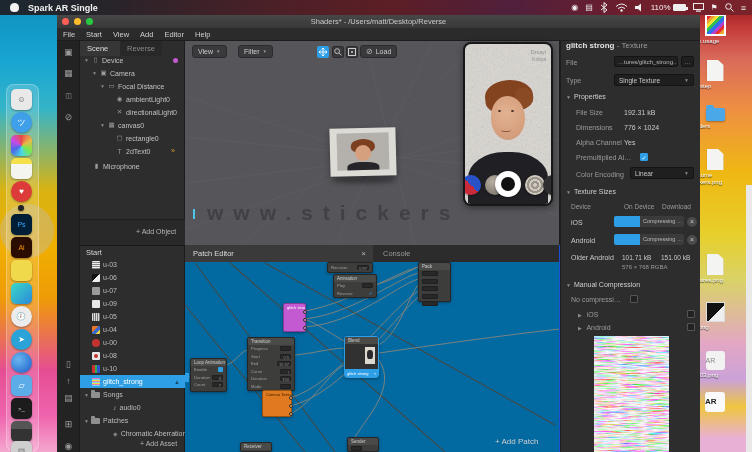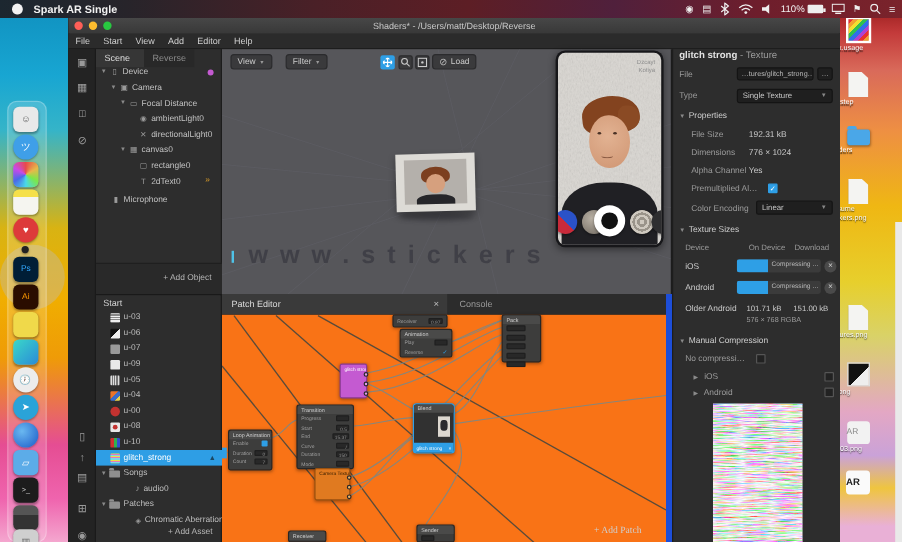--- a/index.html
+++ b/index.html
@@ -100,28 +100,28 @@
   .sim-face { position:absolute; left:26px; top:52px; width:34px; height:44px; background:radial-gradient(circle at 45% 40%, #e2b292, #cf9572); border-radius:48% 52% 50% 50%; }
   .sim-hair { position:absolute; left:20px; top:36px; width:48px; height:32px; background:#83431f; border-radius:55% 60% 45% 40%; transform:rotate(-6deg); }
   .sim-hair2 { position:absolute; left:50px; top:44px; width:18px; height:20px; background:#8a4a24; border-radius:40% 60% 60% 40%; }
   .sim-eye { position:absolute; width:3px; height:2px; background:#4a3226; border-radius:50%; }
   .sim-mouth { position:absolute; left:36px; top:84px; width:10px; height:4px; border-bottom:1.5px solid #8a5a42; border-radius:50%; }
   .sim-ovl { position:absolute; right:5px; top:5px; text-align:right; font-size:5px; color:#8f8f8f; line-height:7px; }
   .carousel { position:absolute; left:0; right:0; bottom:5px; height:28px; }
   .car-c { position:absolute; border-radius:50%; box-shadow:0 1px 2px rgba(0,0,0,.4); }
 
   
-  #patch { left:185px; top:245px; width:375px; height:207px; background:#f97316; overflow:hidden; border-right:5px solid #1d4ed8; }
+  #patch { left:185px; top:245px; width:375px; height:207px; background:#0369a1; overflow:hidden; border-right:1px solid #1d4ed8; }
   #patch-tabs { position:absolute; left:0; top:0; width:375px; height:17px; background:#242424; border-bottom:1px solid #1b1b1b; }
   .pnode { position:absolute; background:#3d3d3c; border:1px solid #262626; border-radius:2px; color:#b8b8b8; box-shadow:0 1px 3px rgba(0,0,0,.35); }
   .pn-hd { background:#4a4a49; height:7px; font-size:4.5px; line-height:7px; padding:0 3px; white-space:nowrap; overflow:hidden; border-radius:2px 2px 0 0; color:#cfcfcf; }
   .pn-row { display:flex; justify-content:space-between; align-items:center; height:7.5px; padding:0 3px; font-size:4.2px; color:#9f9f9f; white-space:nowrap; overflow:hidden; }
   .pn-chip { background:#282828; border:1px solid #1f1f1f; min-width:11px; height:5px; border-radius:1px; font-size:4px; color:#8f8f8f; text-align:right; line-height:5px; padding:0 1px; }
   .port { position:absolute; width:4px; height:4px; border-radius:50%; background:#8f8f8f; border:1px solid #2a2a2a; }
-  #add-patch { left:495px; top:437px; font-size:8px; color:#cfcfcf;font-family:Liberation Serif, serif; }
+  #add-patch { left:495px; top:437px; font-size:8px; color:#cfcfcf; }
 
   
   #inspector { left:560px; top:41px; width:140px; height:411px; background:#2d2d2d; border-left:1px solid #1d1d1d; overflow:hidden; }
   .ir { position:absolute; font-size:7px; color:#9b9b9b; white-space:nowrap; }
   .iv { color:#cacaca; }
   .sec { color:#cfcfcf; font-size:7px; }
   .sec .sc { font-size:5px; color:#8a8a8a; margin-right:3px; }
   .dd { position:absolute; background:#1f1f1f; border:1px solid #141414; border-radius:2px; height:12px; font-size:6.5px; color:#c8c8c8; display:flex; align-items:center; justify-content:space-between; padding:0 4px; }
   .dd .car { font-size:5px; color:#888; }
   .chipv { position:absolute; background:#1f1f1f; border:1px solid #141414; border-radius:2px; height:11px; font-size:6px; color:#b8b8b8; display:flex; align-items:center; padding:0 3px; overflow:hidden; white-space:nowrap; }

